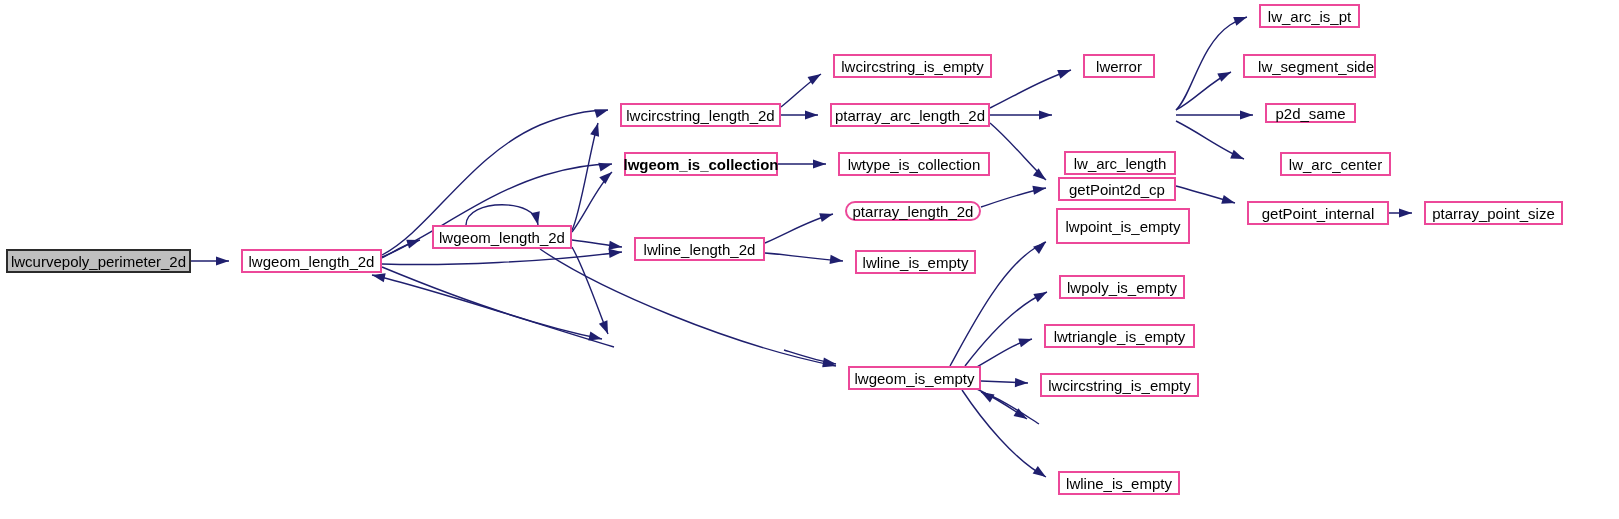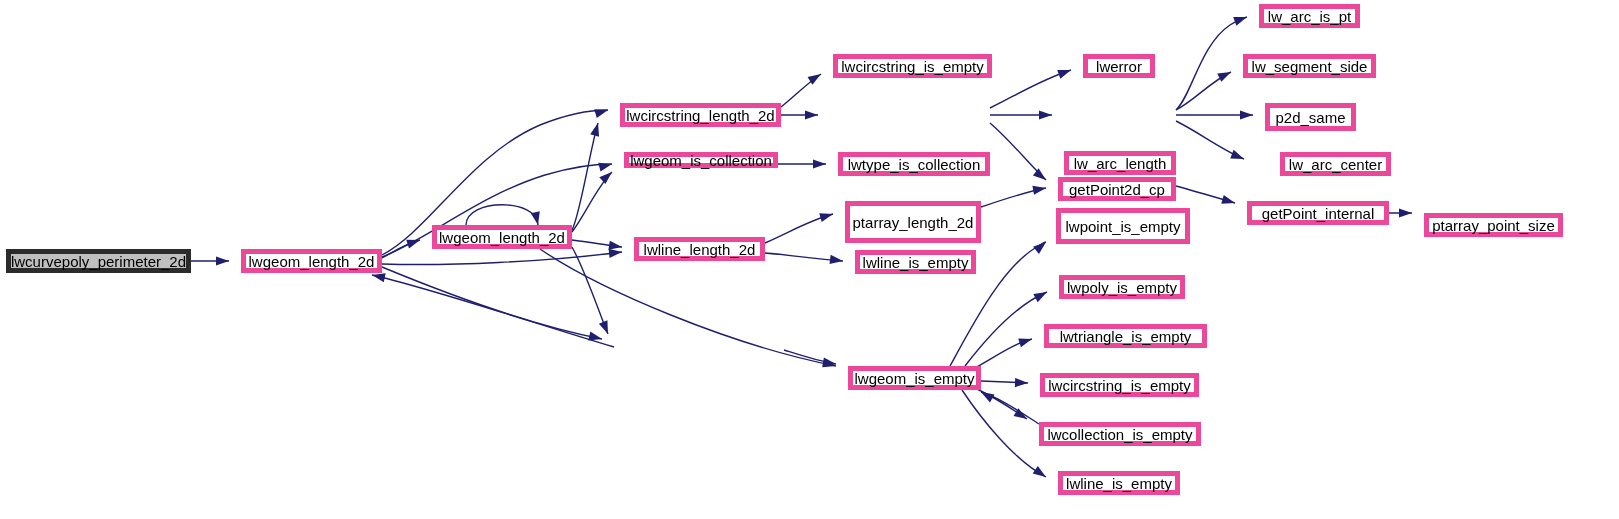--- a/index.html
+++ b/index.html
@@ -22,21 +22,21 @@
     position: absolute;
     left: 0;
     top: 0;
     width: 1619px;
     height: 519px;
     pointer-events: none;
   }
   .gnode {
     position: absolute;
     box-sizing: border-box;
-    border: 5px solid #ec4899;
+    border: 2px solid #ec4899;
     background: #ffffff;
     color: #000000;
     font-family: "Liberation Sans", sans-serif;
     font-size: 15px;
     line-height: 1;
     display: flex;
     align-items: center;
     justify-content: center;
     white-space: nowrap;
     letter-spacing: 0px;
@@ -137,82 +137,82 @@
     </svg>
 <div class="gnode root" style="left: 6px; top: 249px; width: 185px; height: 24px;">
       <span>lwcurvepoly_perimeter_2d</span>
     </div>
     <div class="gnode" style="left: 241px; top: 249px; width: 141px; height: 24px;">
       <span>lwgeom_length_2d</span>
     </div>
     <div class="gnode" style="left: 620px; top: 103px; width: 161px; height: 24px;">
       <span>lwcircstring_length_2d</span>
     </div>
-    <div class="gnode" style="left: 624px; top: 152px; width: 154px; height: 16px;">
+    <div class="gnode" style="left: 624px; top: 152px; width: 154px; height: 24px; font-weight: bold;">
       <span>lwgeom_is_collection</span>
     </div>
     <div class="gnode" style="left: 432px; top: 225px; width: 140px; height: 24px;">
       <span>lwgeom_length_2d</span>
     </div>
     <div class="gnode" style="left: 634px; top: 237px; width: 131px; height: 24px;">
       <span>lwline_length_2d</span>
     </div>
     <div class="gnode" style="left: 833px; top: 54px; width: 159px; height: 24px;">
       <span>lwcircstring_is_empty</span>
     </div>
+    <div class="gnode" style="left: 830px; top: 103px; width: 160px; height: 24px;">
+      <span>ptarray_arc_length_2d</span>
+    </div>
     <div class="gnode" style="left: 838px; top: 152px; width: 152px; height: 24px;">
       <span>lwtype_is_collection</span>
     </div>
-    <div class="gnode" style="left: 845px; top: 201px; width: 136px; height: 42px;">
+    <div class="gnode" style="left: 845px; top: 201px; width: 136px; height: 20px; border-radius: 10px;">
       <span>ptarray_length_2d</span>
     </div>
     <div class="gnode" style="left: 855px; top: 250px; width: 121px; height: 24px;">
       <span>lwline_is_empty</span>
     </div>
     <div class="gnode" style="left: 848px; top: 366px; width: 133px; height: 24px;">
       <span>lwgeom_is_empty</span>
     </div>
     <div class="gnode" style="left: 1083px; top: 54px; width: 72px; height: 24px;">
       <span>lwerror</span>
     </div>
     <div class="gnode" style="left: 1064px; top: 103px; width: 112px; height: 24px; margin-top: 48px;">
       <span>lw_arc_length</span>
     </div>
     <div class="gnode" style="left: 1058px; top: 177px; width: 118px; height: 24px;">
       <span>getPoint2d_cp</span>
     </div>
     <div class="gnode" style="left: 1259px; top: 4px; width: 101px; height: 24px;">
       <span>lw_arc_is_pt</span>
     </div>
-    <div class="gnode" style="left: 1243px; top: 54px; width: 133px; height: 24px;">
+    <div class="gnode" style="left: 1243px; top: 54px; width: 133px; height: 24px; justify-content: flex-end;">
       <span>lw_segment_side</span>
     </div>
-    <div class="gnode" style="left: 1265px; top: 103px; width: 91px; height: 28px;">
+    <div class="gnode" style="left: 1265px; top: 103px; width: 91px; height: 20px;">
       <span>p2d_same</span>
     </div>
     <div class="gnode" style="left: 1256px; top: 152px; width: 111px; height: 24px; margin-left: 24px;">
       <span>lw_arc_center</span>
     </div>
     <div class="gnode" style="left: 1247px; top: 201px; width: 142px; height: 24px; justify-content: center;">
       <span>getPoint_internal</span>
     </div>
-    <div class="gnode" style="left: 1424px; top: 213px; width: 139px; height: 24px;">
+    <div class="gnode" style="left: 1424px; top: 201px; width: 139px; height: 24px;">
       <span>ptarray_point_size</span>
     </div>
     <div class="gnode" style="left: 1056px; top: 208px; width: 134px; height: 36px;">
       <span>lwpoint_is_empty</span>
     </div>
     <div class="gnode" style="left: 1059px; top: 275px; width: 126px; height: 24px;">
       <span>lwpoly_is_empty</span>
     </div>
-    <div class="gnode" style="left: 1044px; top: 324px; width: 163px; height: 24px;">
+    <div class="gnode" style="left: 1044px; top: 324px; width: 151px; height: 24px;">
       <span>lwtriangle_is_empty</span>
     </div>
     <div class="gnode" style="left: 1040px; top: 373px; width: 159px; height: 24px;">
       <span>lwcircstring_is_empty</span>
-    </div>
-    <div class="gnode" style="left: 1039px; top: 422px; width: 162px; height: 24px;">
-      <span>lwcollection_is_empty</span>
     </div>
     <div class="gnode" style="left: 1058px; top: 471px; width: 122px; height: 24px;">
       <span>lwline_is_empty</span>
     </div>
   </div>
 
 </body></html>

